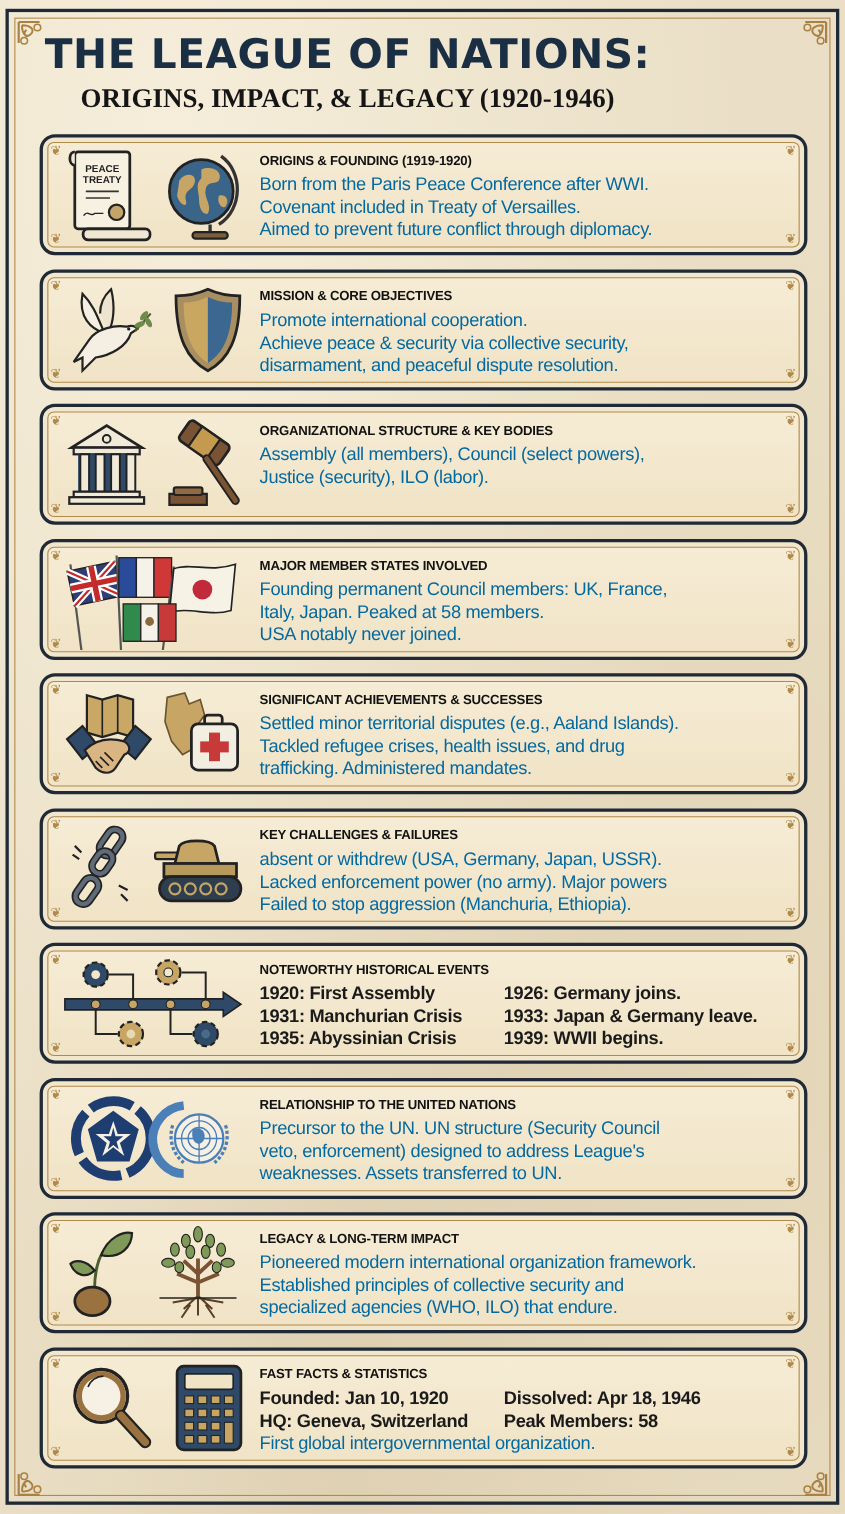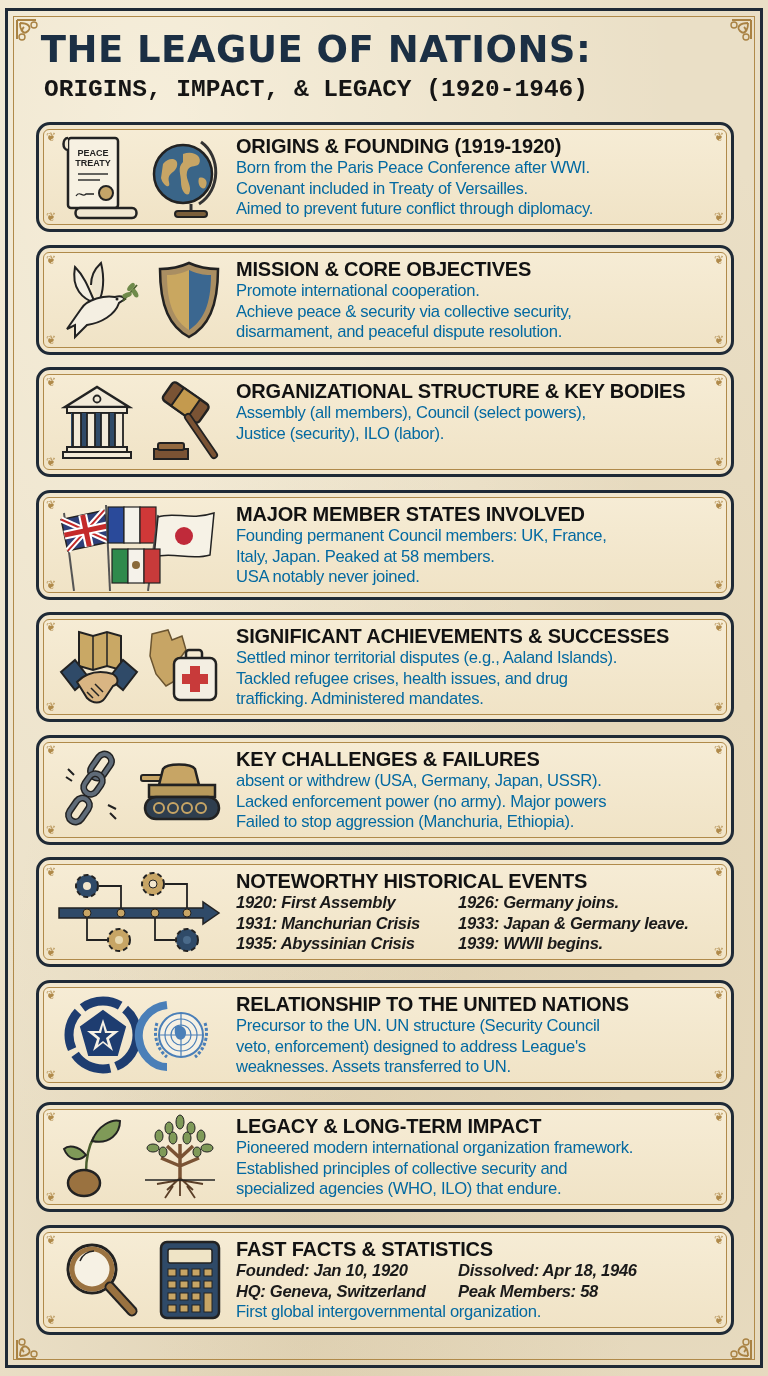--- a/index.html
+++ b/index.html
@@ -30,21 +30,21 @@
   .corner.bl { left: 14px; bottom: 14px; transform: scaleY(-1); }
   .corner.br { right: 14px; bottom: 14px; transform: scale(-1,-1); }
 
   .title-block { position: absolute; left: 0; top: 28px; width: 632px; text-align: center; }
   .title-main {
     font-family: "DejaVu Sans", sans-serif;
     font-weight: bold; font-size: 37px; color: #1b2f44; letter-spacing: 0.5px;
     line-height: 44px;
   }
   .title-sub {
-    font-family: Liberation Mono, monospace;
+    font-family: Liberation Serif, serif;
     font-weight: bold; font-size: 24.5px; color: #151515; line-height: 32px;
     margin-top: 2px;
   }
 
   .section {
     position: absolute; left: 36px; width: 698px; height: 110px;
   }
   .section .frame-dark {
     position: absolute; inset: 0;
     border: 3px solid #1f2a36;
@@ -69,29 +69,29 @@
   .icons {
     position: absolute; left: 18px; top: 10px; width: 175px; height: 90px;
     display: flex; align-items: center; justify-content: space-around; text-align: right;
   }
   .icons svg { display: block; }
   .text {
     position: absolute; left: 200px; top: 12px; right: 14px;
   }
   .s-title {
     font-family: "Liberation Sans", sans-serif; font-weight: bold;
-    font-size: 20px; color: #121212; line-height: 24px; letter-spacing: -0.2px;
+    font-size: 12px; color: #121212; line-height: 24px; letter-spacing: -0.2px;
     white-space: nowrap;
   }
   .s-body {
     font-family: "Liberation Sans", sans-serif; font-weight: normal;
     font-size: 16.6px; color: #0369a1; line-height: 20.5px; letter-spacing: -0.3px;
   }
   .s-body .ln { display: block; white-space: nowrap; }
-  .two-col { display: grid; grid-template-columns: 222px auto; font-style: italic; }
+  .two-col { display: grid; grid-template-columns: 222px auto; }
   .two-col span { display: block; white-space: nowrap; font-weight: bold; font-size: 16.6px; line-height: 20.5px; letter-spacing: -0.3px; color: #1a1a1a; }
 </style>
 </head>
 <body>
 
 <div class="outer-frame"></div>
 <div class="inner-frame"></div>
 
 <div class="corner tl">
   <svg viewBox="0 0 40 40">

